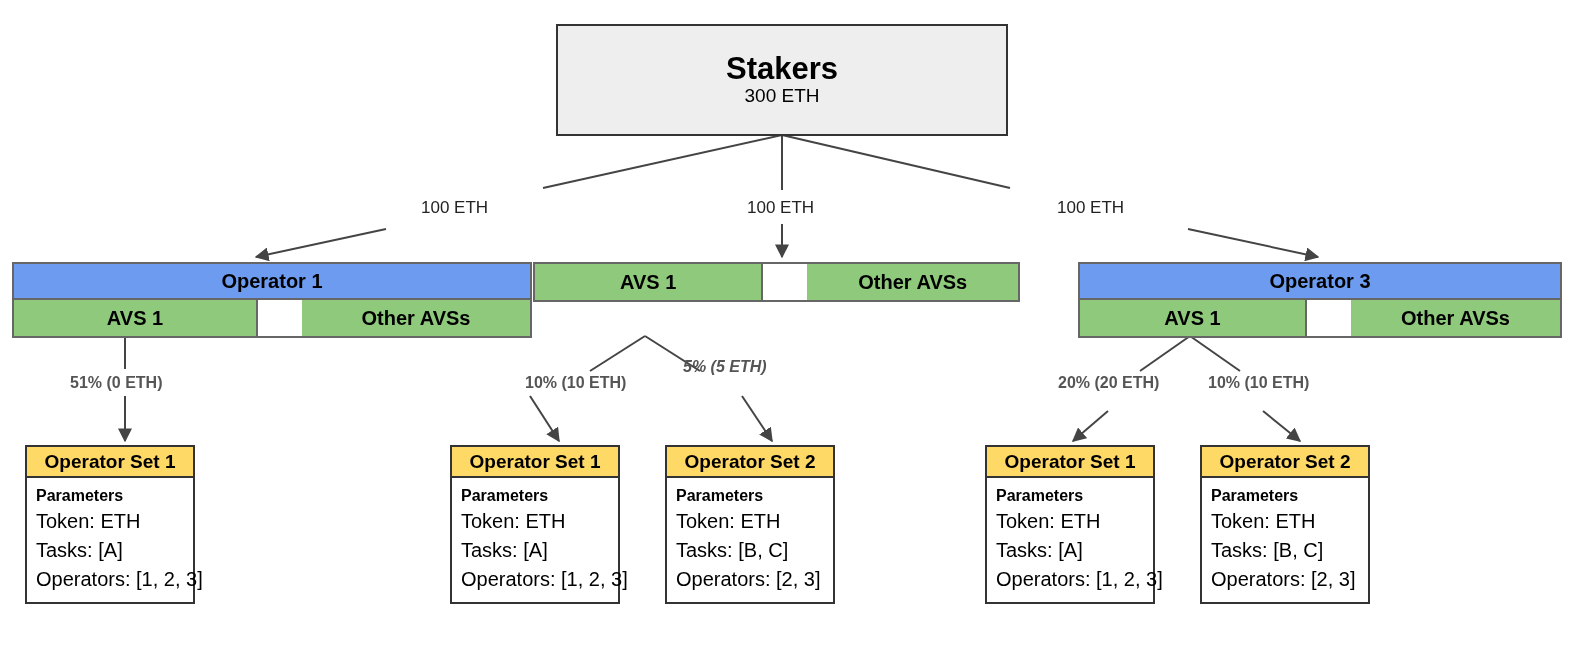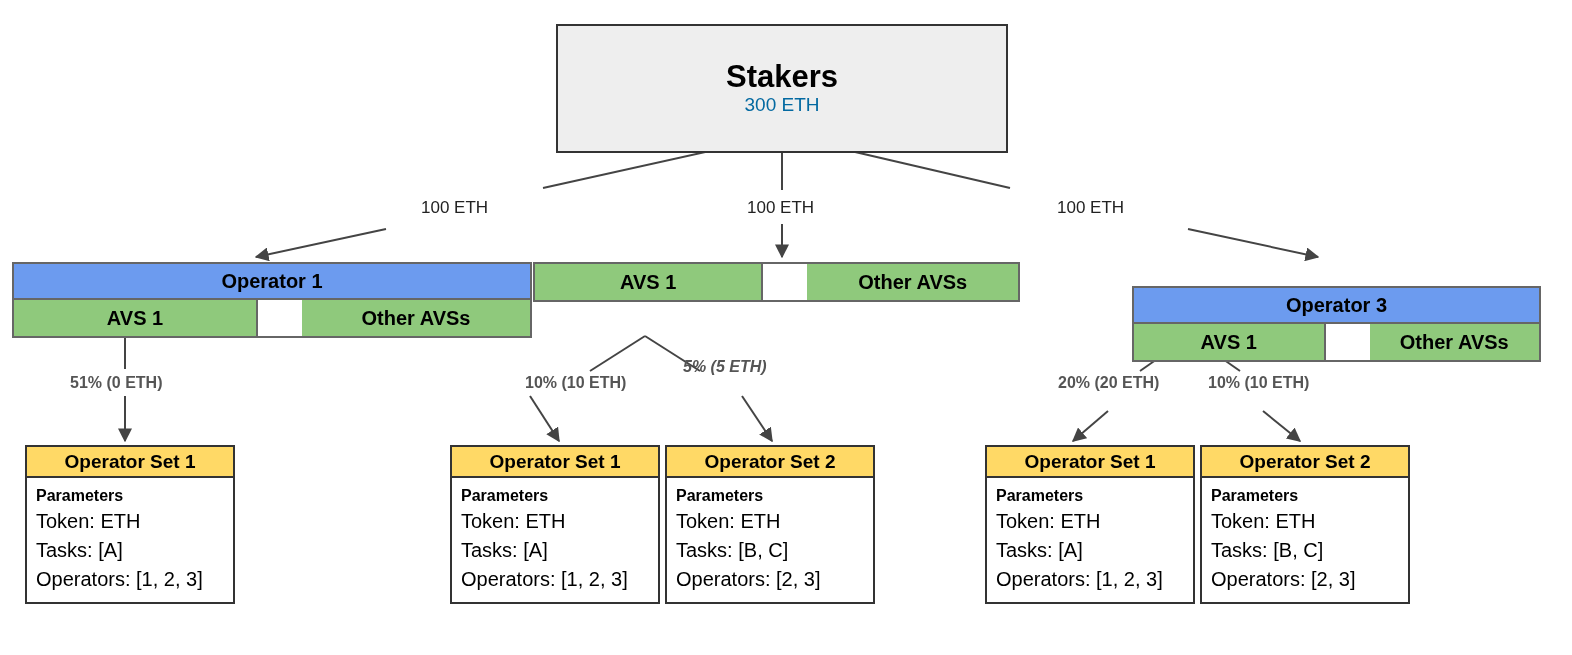--- a/index.html
+++ b/index.html
@@ -23,39 +23,39 @@
     height: 655px;
     pointer-events: none;
   }
 
   
   .stakers-box {
     position: absolute;
     left: 556px;
     top: 24px;
     width: 452px;
-    height: 129px;
+    height: 112px;
     background: #eeeeee;
     border: 2px solid #333333;
     box-sizing: border-box;
     display: flex;
     flex-direction: column;
     align-items: center;
     justify-content: center;
     z-index: 3;
   }
   .stakers-title {
     font-size: 31px;
     font-weight: bold;
     color: #000000;
     line-height: 1.05;
   }
   .stakers-sub {
     font-size: 19px;
-    color: #0369a1;
+    color: #000000;
   }
 
   
   .operator-stack {
     position: absolute;
     top: 262px;
     border: 2px solid #666666;
     box-sizing: border-box;
     z-index: 3;
   }
@@ -85,21 +85,21 @@
     color: #000000;
     box-sizing: border-box;
   }
   .avs-cell.primary { flex: 0 0 47.3%; border-right: 2px solid #666666; }
   .avs-cell.other   { flex: 1 1 auto; }
 
   
   .opset-card {
     position: absolute;
     top: 445px;
-    width: 210px;
+    width: 170px;
     z-index: 3;
   }
   .opset-header {
     height: 33px;
     background: #ffd966;
     border: 2px solid #333333;
     box-sizing: border-box;
     display: flex;
     align-items: center;
     justify-content: center;
@@ -194,21 +194,21 @@
     </div>
   </div>
 
   <div class="operator-stack" style="left:533px; width:487px;">
     <div class="avs-row">
       <div class="avs-cell primary">AVS 1</div>
       <div class="avs-cell other">Other AVSs</div>
     </div>
   </div>
 
-  <div class="operator-stack" style="left:1132px; width:409px;margin-top:24px;">
+  <div class="operator-stack" style="left:1078px; width:484px;">
     <div class="operator-header">Operator 3</div>
     <div class="avs-row">
       <div class="avs-cell primary">AVS 1</div>
       <div class="avs-cell other">Other AVSs</div>
     </div>
   </div>
 
   <div class="edge-label pct" style="left:70px; top:374px;">51% (0 ETH)</div>
 
   <div class="edge-label pct" style="left:525px; top:374px;">10% (10 ETH)</div>

